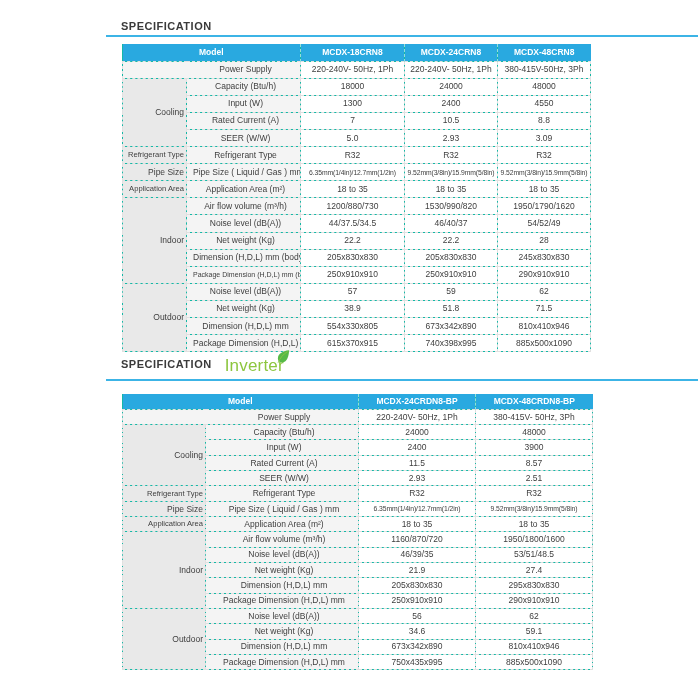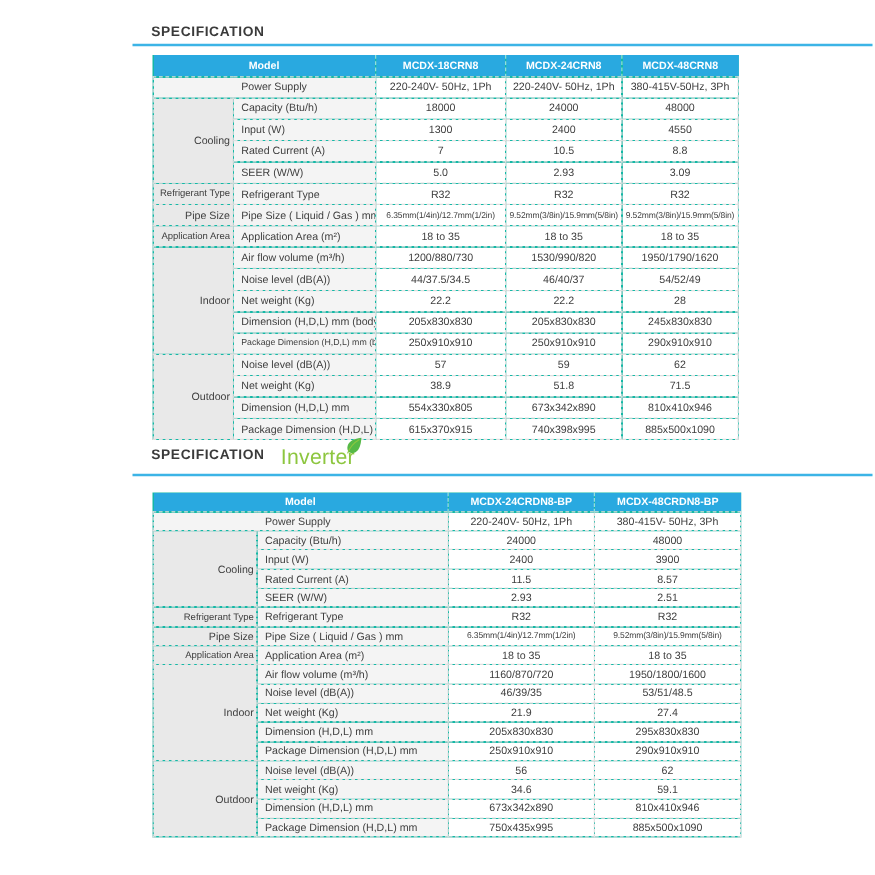--- a/index.html
+++ b/index.html
@@ -24,21 +24,21 @@
   table{position:absolute;border-collapse:collapse;table-layout:fixed;background:#14b8a6;}
   #table0{left:122px;top:44px;width:468px;}
   #table1{left:122px;top:394px;width:470px;}
   #table0 tr{height:17.1px;}
   #table1 tr{height:15.33px;}
   th,td{padding:0 2px;white-space:nowrap;overflow:hidden;line-height:1.05;}
   td{border:1px dashed #e0e0e0;font-size:8.5px;color:#3e3e3e;text-align:center;background:#fff;}
   th{background:#29a9e0;color:#ffffff;font-size:8.5px;font-weight:600;border:0;text-align:center;}
   th.model{border-left:1px dashed rgba(255,255,255,.55);margin-top:41px;}
   td.group{background:#e9e9e9;text-align:right;}
-  td.label{background:#f4f4f4;text-align:left;padding-left:6px;}
+  td.label{background:#f4f4f4;text-align:center;padding-left:6px;}
   td.merged0{padding-left:70px;}
   td.merged1{padding-left:89px;}
   .t-sm{font-size:7px;}
   .v-sm{font-size:6.8px;letter-spacing:-.1px;}
   .g-sm{font-size:7.6px;}
 </style>
 </head>
 <body>
 
 <h2 id="title1" class="section-title">SPECIFICATION</h2>

